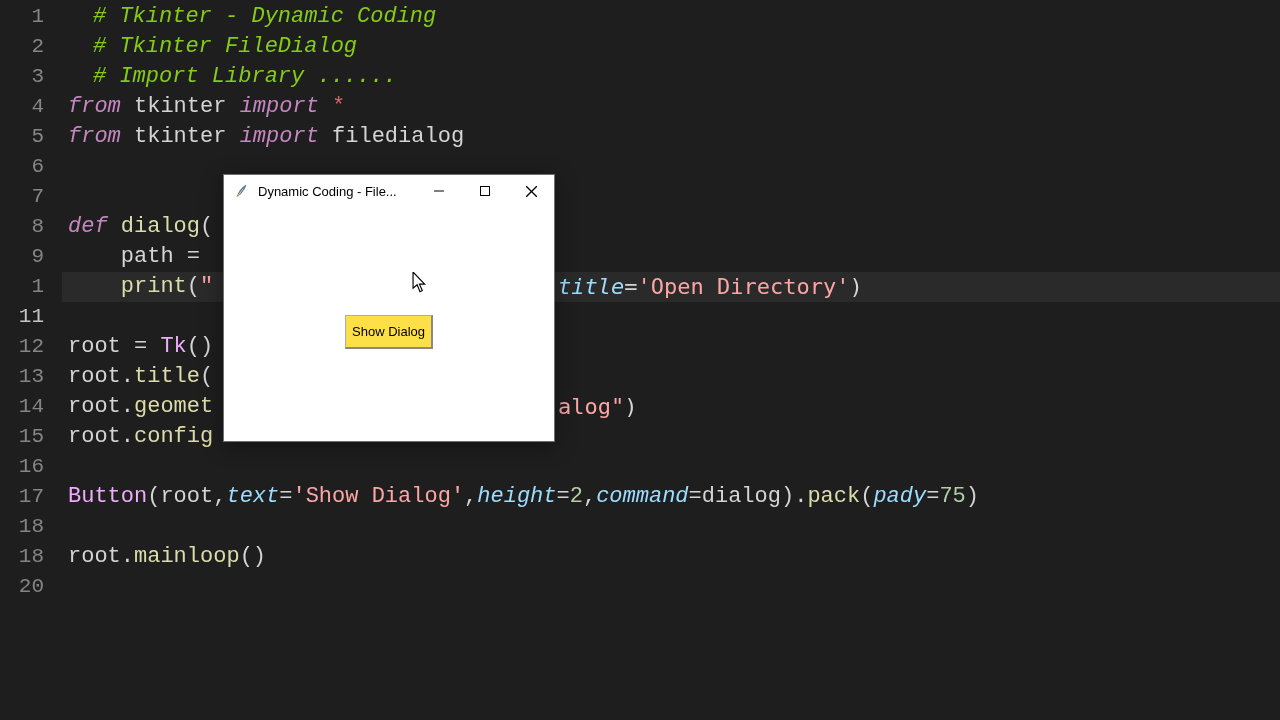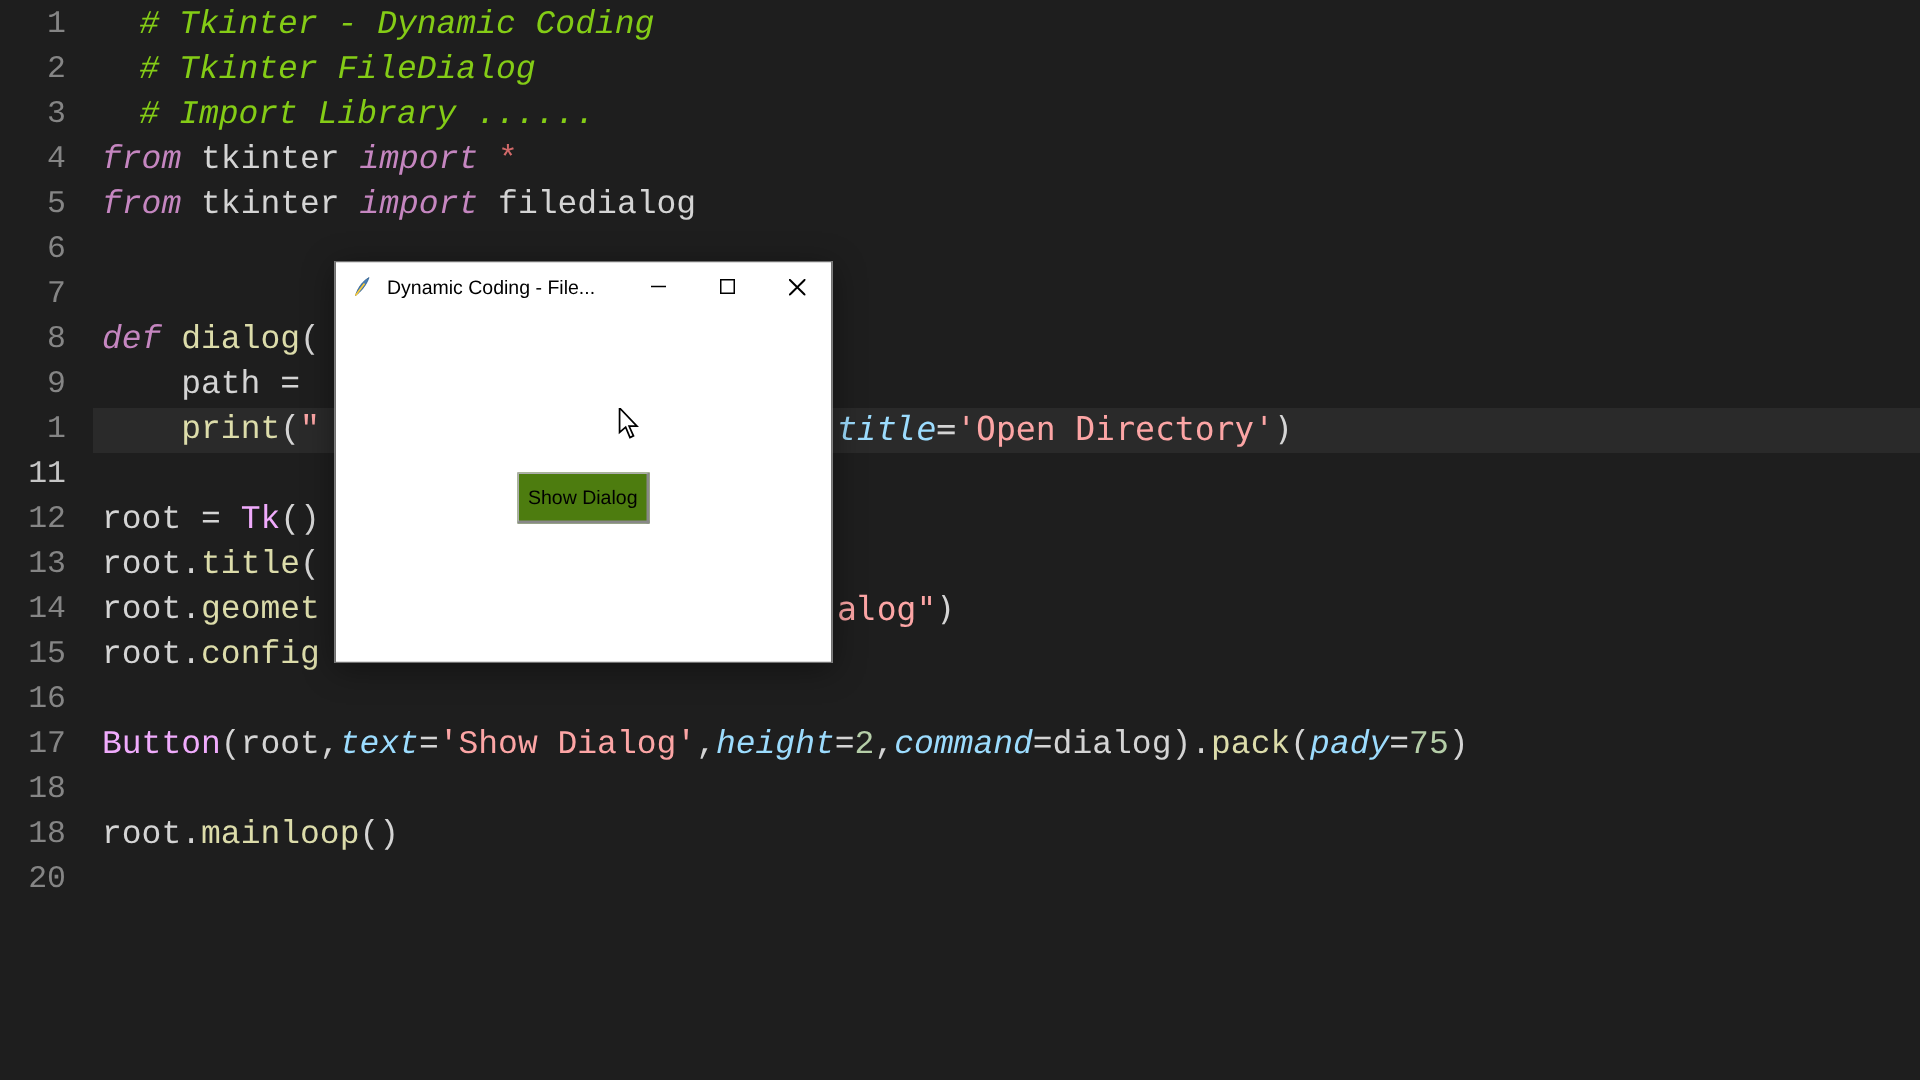--- a/index.html
+++ b/index.html
@@ -107,21 +107,21 @@
   height: calc(100% - 32px);
   position: relative;
   background: #fff;
 }
 .tk-button {
   position: absolute;
   left: 50%;
   top: 108px;
   transform: translateX(-50%);
   padding: 8px 6px;
-  background: #4d7c0f;
+  background: #fde047;
   border: 1px solid #adadad;
   border-bottom: 2px solid #888;
   border-right: 2px solid #888;
   font-size: 13px;
   color: #000;
   cursor: pointer;
   font-family: 'Segoe UI', Tahoma, sans-serif;
 }
 .cursor {
   position: absolute;

